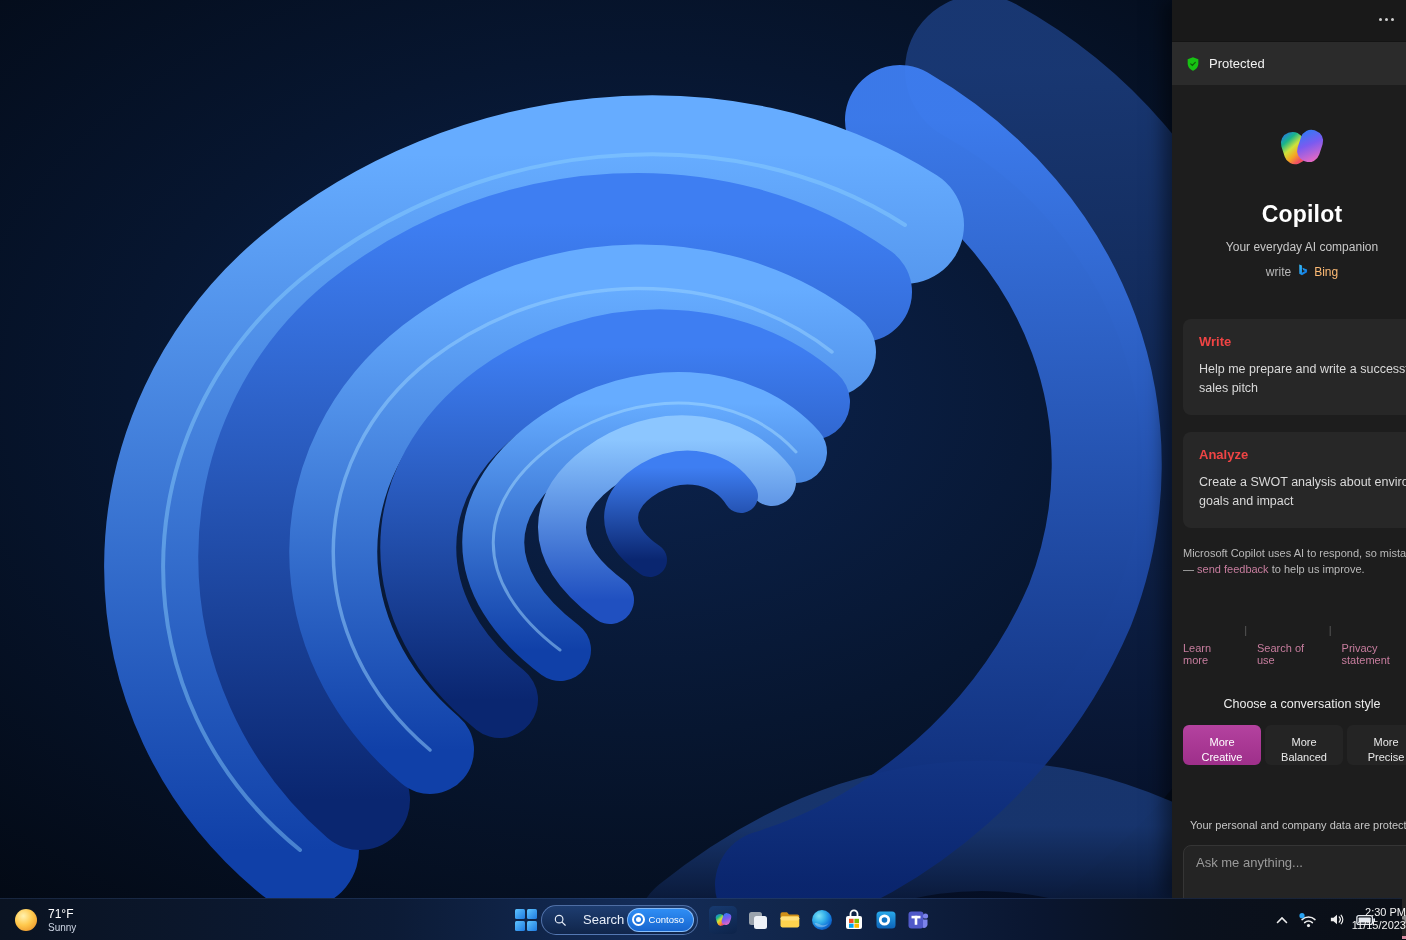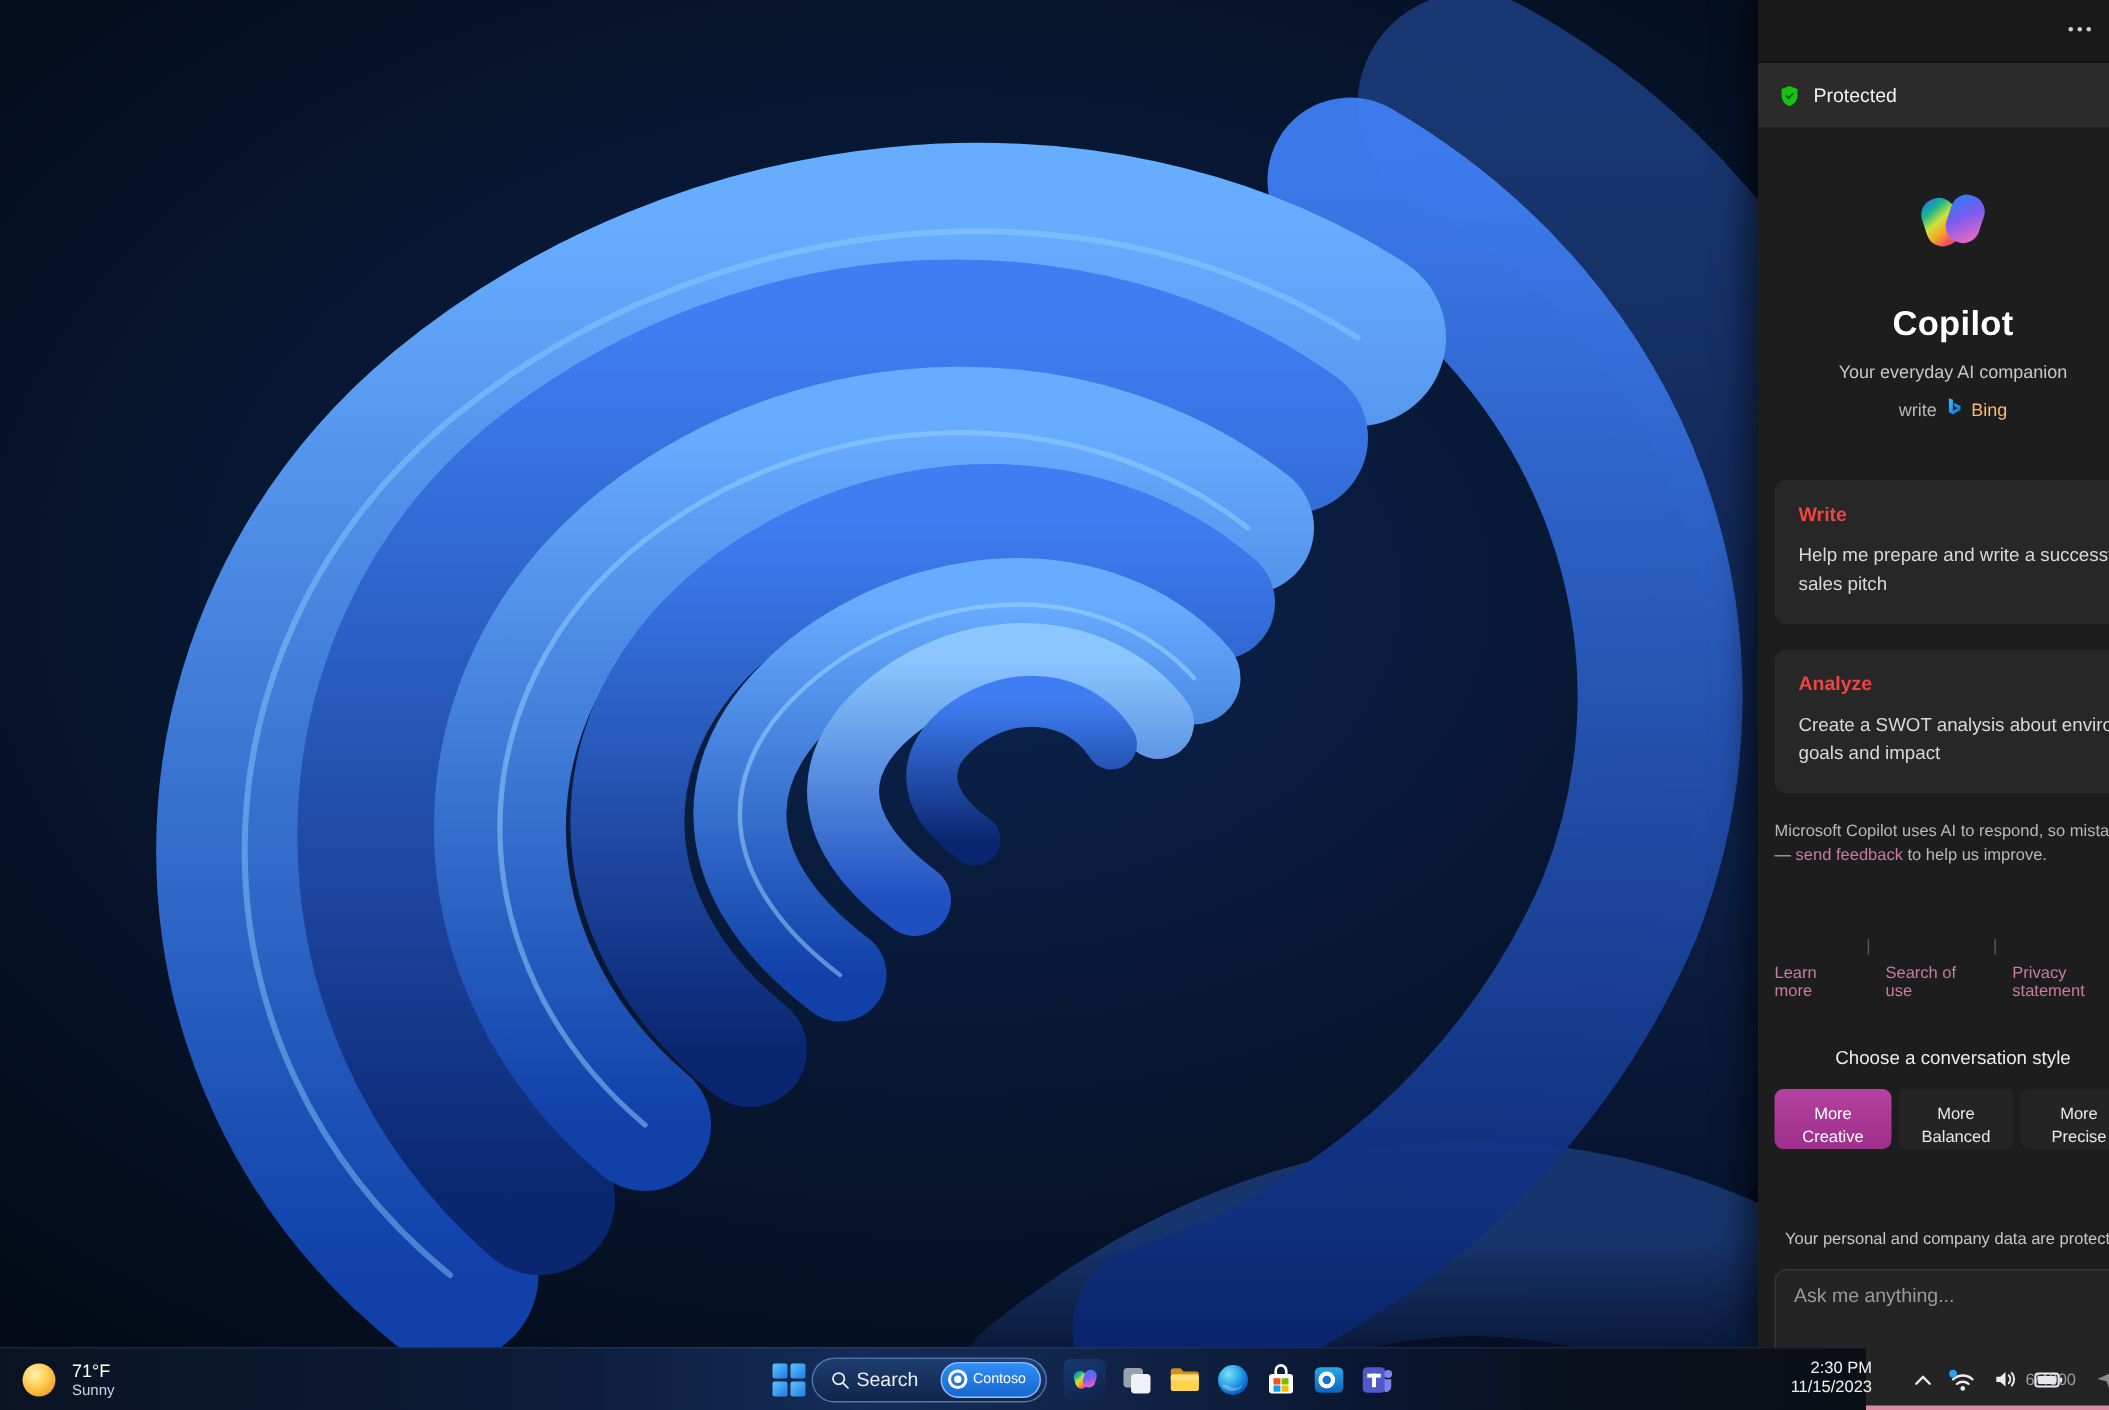--- a/index.html
+++ b/index.html
@@ -43,33 +43,33 @@
     border:1px solid #353535; border-radius:8px; }
   .cp-inputbox::after { content:""; position:absolute; left:0; right:0; bottom:-1px; height:3px; background:#d98a9f; border-radius:0 0 8px 8px; }
   .cp-input { position:absolute; top:9px; left:12px; right:10px; background:transparent; border:none; outline:none;
     color:#e5e5e5; font-size:13px; font-family:"Liberation Sans",sans-serif; }
   .cp-input::placeholder { color:#9a9a9a; }
   .cp-input-bottom { position:absolute; left:12px; right:6px; bottom:10px; display:flex; align-items:center; }
   .cp-counter { margin-left:auto; font-size:11px; color:#9a9a9a; }
   .cp-send { margin-left:12px; }
 
   
-  .taskbar { position:absolute; left:0; bottom:0; width:1244px; height:42px; z-index:10;
+  .taskbar { position:absolute; left:0; bottom:0; width:1402px; height:42px; z-index:10;
     background:linear-gradient(90deg,#0a1322 0%,#0c1b36 28%,#132c58 46%,#112549 58%,#0a1630 74%,#0a111e 84%,#0b0f16 100%);
     border-top:1px solid rgba(90,130,200,.18); }
   .tb-abs { position:absolute; top:50%; transform:translateY(-50%); }
   .weather { left:13px; display:flex; align-items:center; gap:9px; cursor:pointer; }
   .weather-temp { font-size:12px; color:#fff; }
   .weather-cond { font-size:10px; color:#cdd5e4; margin-top:1px; }
   .tb-icon { width:28px; height:28px; display:flex; align-items:center; justify-content:center; border-radius:5px; cursor:pointer; }
   .startgrid { width:22px; height:22px; display:grid; grid-template-columns:10px 10px; grid-template-rows:10px 10px; gap:2px; }
   .startgrid i { background:linear-gradient(135deg,#5ec4ff,#1f7ae0); border-radius:1.5px; }
   .searchpill { left:541px; width:157px; height:30px; border-radius:15px; display:flex; align-items:center; padding:0 3px 0 11px;
     background:linear-gradient(180deg,rgba(31,62,114,.95),rgba(17,37,74,.95)); border:1px solid rgba(130,170,235,.55); cursor:text; }
-  .searchpill .s-label { margin-left:4px; font-size:13px; color:#e8eef8; }
+  .searchpill .s-label { margin-left:16px; font-size:13px; color:#e8eef8; }
   .contoso { margin-left:auto; height:24px; border-radius:12px; padding:0 9px 0 4px; display:flex; align-items:center; gap:4px;
     background:linear-gradient(180deg,#2f8ef5,#1766cf); border:1px solid rgba(160,205,255,.8); cursor:pointer; }
   .contoso-logo { width:13px; height:13px; border-radius:50%; border:2px solid #fff; position:relative; }
   .contoso-logo::after { content:""; position:absolute; left:2px; top:2px; width:5px; height:5px; border-radius:50%; background:#fff; }
   .contoso span { font-size:9.5px; color:#fff; }
   .copilot-tb { background:linear-gradient(160deg,#173a70,#0d2349); }
   .tray { display:flex; align-items:center; }
   .clock { right:-4px; text-align:right; font-size:11px; color:#f2f2f2; line-height:1.25; cursor:pointer; }
 
   .icon-svg { display:block; }

